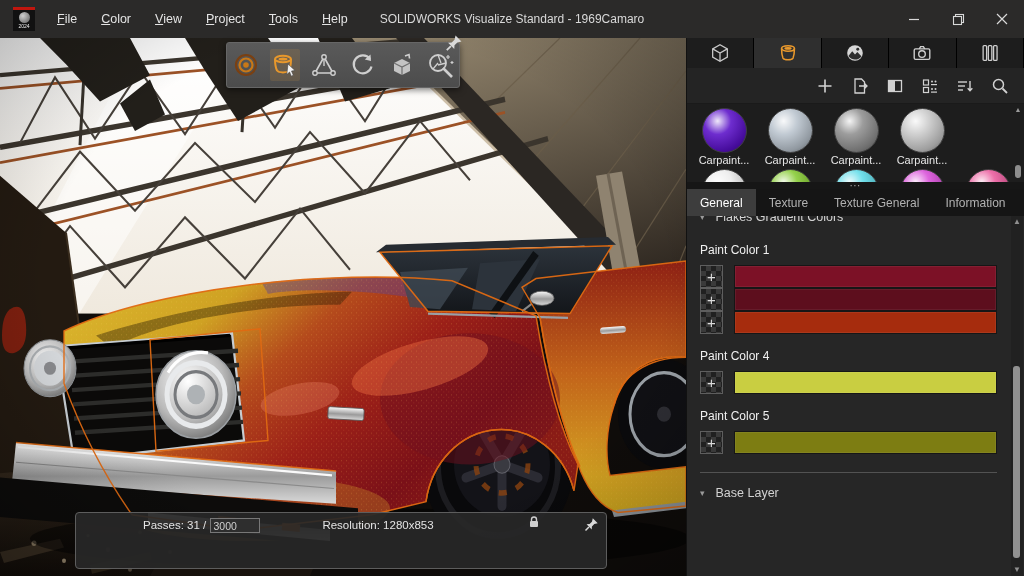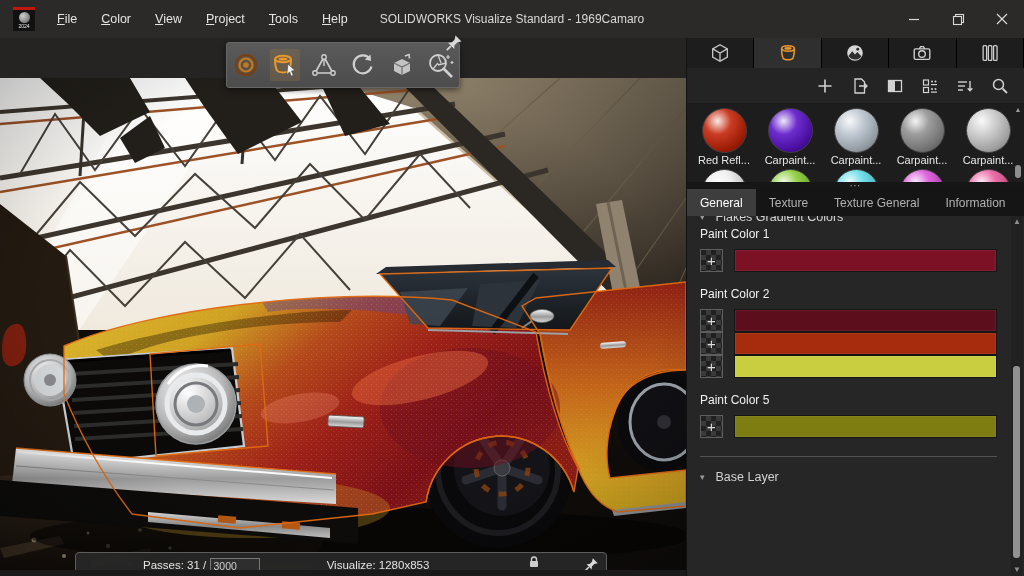--- a/index.html
+++ b/index.html
@@ -17,21 +17,21 @@
   .menu-item::first-letter { text-decoration:underline; }
   .win-title { position:absolute; left:50%; transform:translateX(-50%); font-size:12px; color:#d9d9d9; white-space:nowrap; }
   .win-controls { margin-left:auto; display:flex; height:38px; }
   .win-btn { width:44px; height:38px; display:flex; align-items:center; justify-content:center; }
   .win-btn svg { display:block; }
 
   
   .main { flex:1; display:flex; min-height:0; }
 
   
-  .viewport-area { width:686px; display:flex; flex-direction:column; position:relative; background:#252423; }
+  .viewport-area { width:686px; display:flex; flex-direction:row; position:relative; background:#252423; }
   .vp-topstrip { height:40px; background:#252423; flex:0 0 auto; }
   .vp-bottomstrip { height:6px; background:#1a1a1a; flex:0 0 auto; }
   .scene-wrap { flex:1; position:relative; overflow:hidden; background:#0e0c0a; }
   .scene-wrap svg.scene { width:100%; height:100%; display:block; }
 
   
   .float-toolbar { position:absolute; left:226px; top:4px; width:234px; height:46px;
     background:linear-gradient(#5a5a5a,#4c4c4c); border:1px solid #666; border-radius:3px;
     display:flex; align-items:center; justify-content:center; gap:9px; box-shadow:0 2px 6px rgba(0,0,0,.5); z-index:5; }
   .tool-btn { width:30px; height:32px; display:flex; align-items:center; justify-content:center; border-radius:2px; }
@@ -74,21 +74,21 @@
 
   .prop-tabs { height:27px; background:#151515; display:flex; align-items:stretch; flex:0 0 auto; }
   .prop-tab { padding:0 13px; display:flex; align-items:center; font-size:12px; color:#b2b2b2;text-align:center; }
   .prop-tab.active { background:#3d3d3d; color:#ffffff; }
 
   .prop-content { flex:1; background:#262626; position:relative; overflow:hidden; padding:0 0 0 13px; }
   .section-head { display:flex; align-items:center; gap:11px; font-size:12.5px; color:#d2d2d2; }
   .section-head .tri { color:#9a9a9a; font-size:9px; }
   .section-head.clip { margin-top:-6px; }
   .prop-label { font-size:12px; color:#f0f0f0; margin:15px 0 8px; line-height:14px; }
-  .prop-label.first { margin-top:3px; }
+  .prop-label.first { margin-top:19px; }
   .swatch-line { display:flex; align-items:center; }
   .tex-add { width:23px; height:23px; flex:0 0 auto; border:1px solid #5e5e5e;
     background:repeating-conic-gradient(#3a3a3a 0% 25%, #202020 25% 50%); background-size:10px 10px;
     color:#dcdcdc; font-size:15px; line-height:1; display:flex; align-items:center; justify-content:center; cursor:pointer; }
   .swatch { flex:1; height:23px; margin:0 27px 0 11px; border:1px solid #161616; box-shadow:inset 0 0 0 1px rgba(255,255,255,.06); }
   .divider { border:0; border-top:1px solid #525252; margin:18px 27px 0 0; }
   .base-head { margin-top:13px; }
   .prop-scroll { position:absolute; right:1px; top:0; bottom:0; width:12px; background:#212121; display:flex; flex-direction:column; align-items:center; }
   .prop-scroll .arr { font-size:8px; color:#8f8f8f; line-height:12px; }
   .prop-scroll .thumb { width:7px; border-radius:3px; background:#919191; position:absolute; top:150px; height:192px; left:2px; }
@@ -368,21 +368,21 @@
 
         <div class="status-overlay">
           <div class="st-col1">
             <div>
               <span>Passes: 31 /</span>
               <input class="passes-input" readonly="" value="3000" style="">
             </div>
 
           </div>
           <div class="st-col2">
-            <div>Visualize: 1280x853</div>
+            <div>Resolution: 1280x853</div>
 
           </div>
           <div class="st-col3">
             <svg width="14" height="14" viewBox="0 0 14 14">
               <path d="M4.5 6 V4.5 a2.5 2.5 0 0 1 5 0 V6" fill="none" stroke="#cfcfcf" stroke-width="1.4"></path>
               <rect x="3" y="6" width="8" height="6" rx="1" fill="#cfcfcf"></rect>
             </svg>
 
             <svg class="status-pin" viewBox="0 0 14 14">
               <path d="M8.2 1.2 L12.8 5.8 L9.6 6.6 L7.4 8.8 L7.2 11.6 L2.4 6.8 L5.2 6.6 L7.4 4.4 Z" fill="#d9d9d9"></path>
@@ -527,24 +527,20 @@
           <svg width="18" height="18" viewBox="0 0 18 18">
             <circle cx="7.5" cy="7.5" r="5" fill="none" stroke="#d2d2d2" stroke-width="1.5"></circle>
             <line x1="11.5" y1="11.5" x2="16" y2="16" stroke="#d2d2d2" stroke-width="1.8"></line>
           </svg>
         </div>
       </div>
 
       <div class="materials">
         <div class="mat-row">
           <div class="mat-item">
-            <div class="sphere" style="background-color: rgb(195, 33, 5);"></div>
-            <div class="mat-label">Red Refl...</div>
-          </div>
-          <div class="mat-item">
             <div class="sphere" style="background-color: rgb(90, 16, 200);"></div>
             <div class="mat-label">Carpaint...</div>
           </div>
           <div class="mat-item">
             <div class="sphere" style="background-color: rgb(185, 195, 205);"></div>
             <div class="mat-label">Carpaint...</div>
           </div>
           <div class="mat-item">
             <div class="sphere" style="background-color: rgb(143, 143, 143);"></div>
             <div class="mat-label">Carpaint...</div>
@@ -595,35 +591,35 @@
         </div>
 
         <div class="prop-label first">Paint Color 1</div>
         <div class="swatch-line">
           <div class="tex-add">
               <span>+</span>
             </div>
           <div class="swatch" style="background-color: rgb(124, 17, 38);"></div>
         </div>
 
-        <div class="prop-label">Paint Color 2</div>
         <div class="swatch-line">
           <div class="tex-add">
               <span>+</span>
             </div>
           <div class="swatch" style="background-color: rgb(93, 14, 29);"></div>
         </div>
 
         <div class="swatch-line">
           <div class="tex-add">
               <span>+</span>
             </div>
           <div class="swatch" style="background-color: rgb(166, 44, 13);"></div>
         </div>
 
+        <div class="prop-label">Paint Color 4</div>
         <div class="swatch-line">
           <div class="tex-add">
               <span>+</span>
             </div>
           <div class="swatch" style="background-color: rgb(201, 206, 65);"></div>
         </div>
 
         <div class="prop-label">Paint Color 5</div>
         <div class="swatch-line">
           <div class="tex-add">

